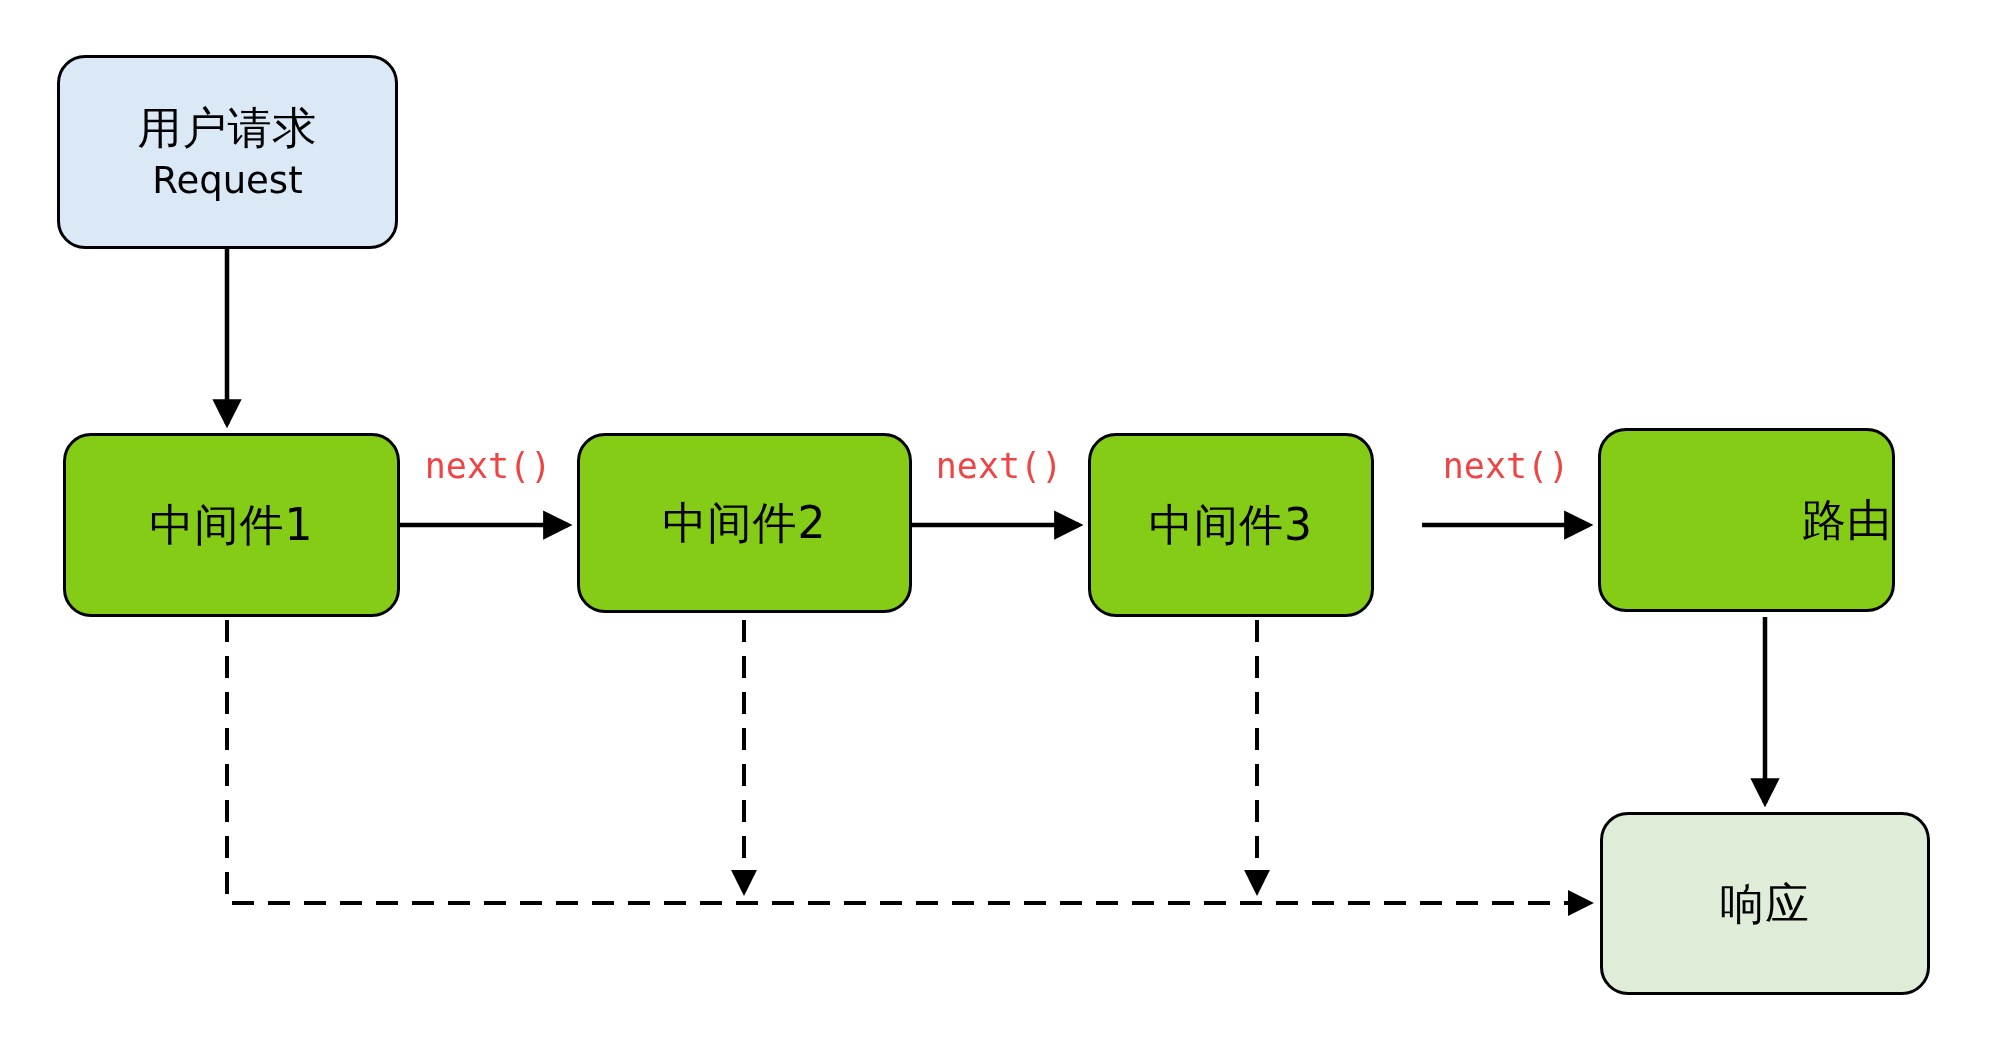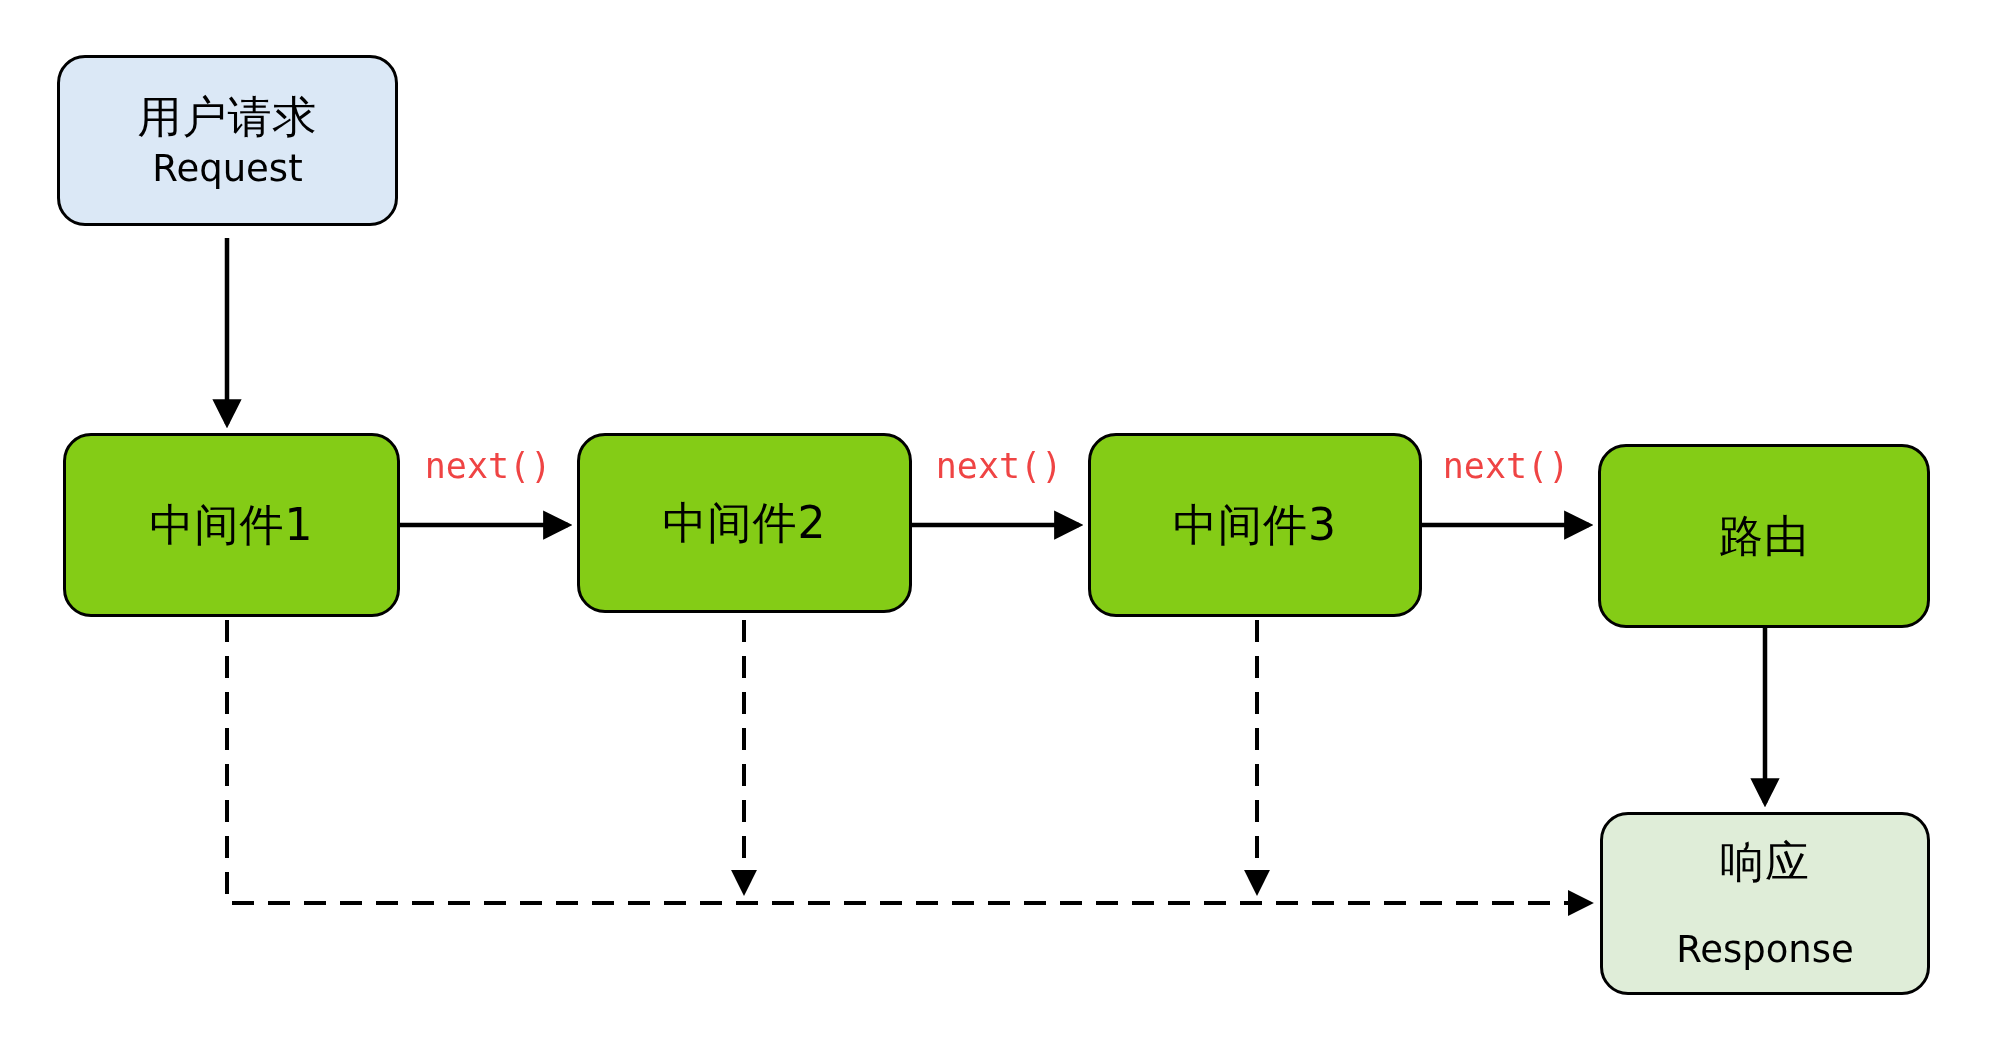--- a/index.html
+++ b/index.html
@@ -39,25 +39,25 @@
   .node-green  { background: #dfedd8; gap: 36px; }
   .label-zh {
     font-size: 44px;
     font-weight: 500;
     letter-spacing: 1px;
   }
   .label-en {
     font-size: 37px;
     font-weight: 400;
   }
-  .node-request  { left: 57px;   top: 55px;  width: 341px; height: 171px; }
+  .node-request  { left: 57px;   top: 55px;  width: 341px; height: 194px; }
   .node-mw1      { left: 63px;   top: 433px; width: 337px; height: 184px; }
   .node-mw2      { left: 577px;  top: 433px; width: 335px; height: 180px; }
-  .node-mw3      { left: 1088px; top: 433px; width: 334px; height: 184px; }
-  .node-router   { left: 1598px; top: 444px; width: 332px; height: 184px; }
+  .node-mw3      { left: 1088px; top: 433px; width: 286px; height: 184px; }
+  .node-router   { left: 1598px; top: 428px; width: 297px; height: 184px; align-items: flex-end; }
   .node-response { left: 1600px; top: 812px; width: 330px; height: 183px; }
   .edge-label {
     position: absolute;
     transform: translateX(-50%);
     font-family: "DejaVu Sans Mono", "Liberation Mono", monospace;
     font-size: 35px;
     font-weight: 500;
     color: #ef4444;
     white-space: nowrap;
   }
@@ -104,20 +104,19 @@
   <div class="node node-yellow node-mw3">
     <span class="label-zh">中间件3</span>
   </div>
 
   <div class="node node-yellow node-router">
     <span class="label-zh">路由</span>
   </div>
 
   <div class="node node-green node-response">
     <span class="label-zh">响应</span>
-    <span class="label-en">Response</span>
   </div>
 
   <div class="edge-label edge-label-1">next()</div>
   <div class="edge-label edge-label-2">next()</div>
   <div class="edge-label edge-label-3">next()</div>
 
 </div>
 
 </body></html>

